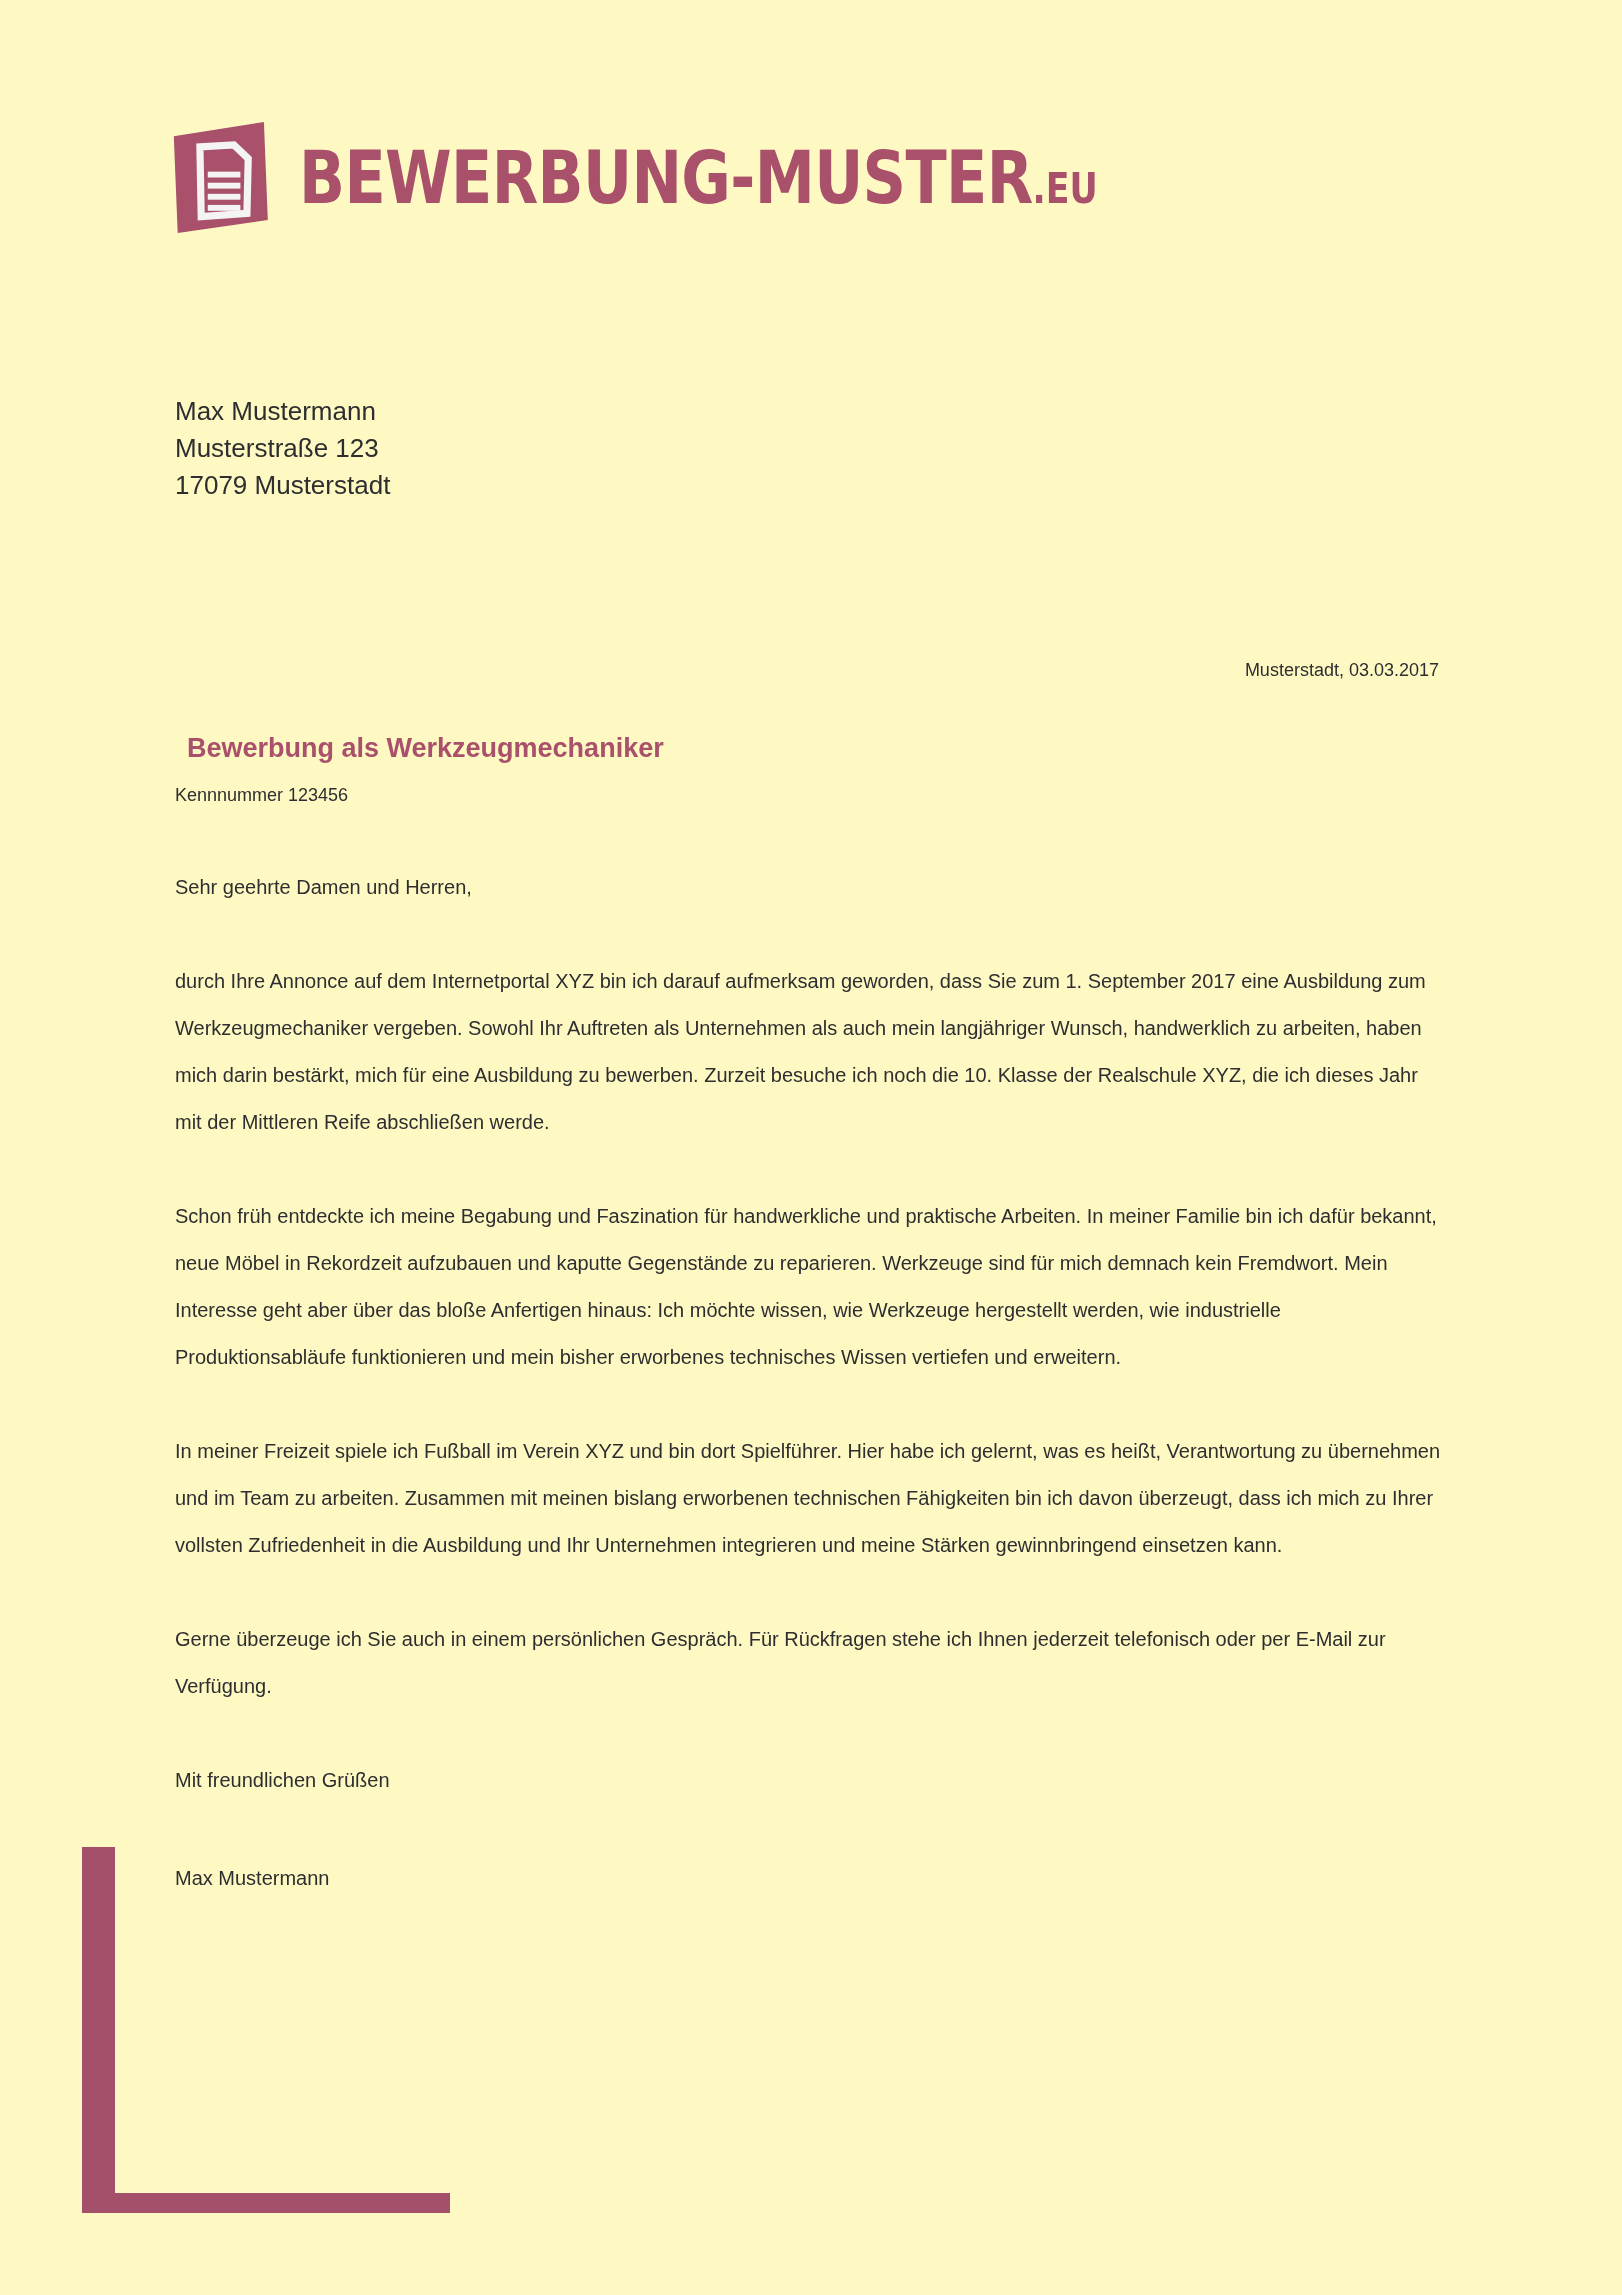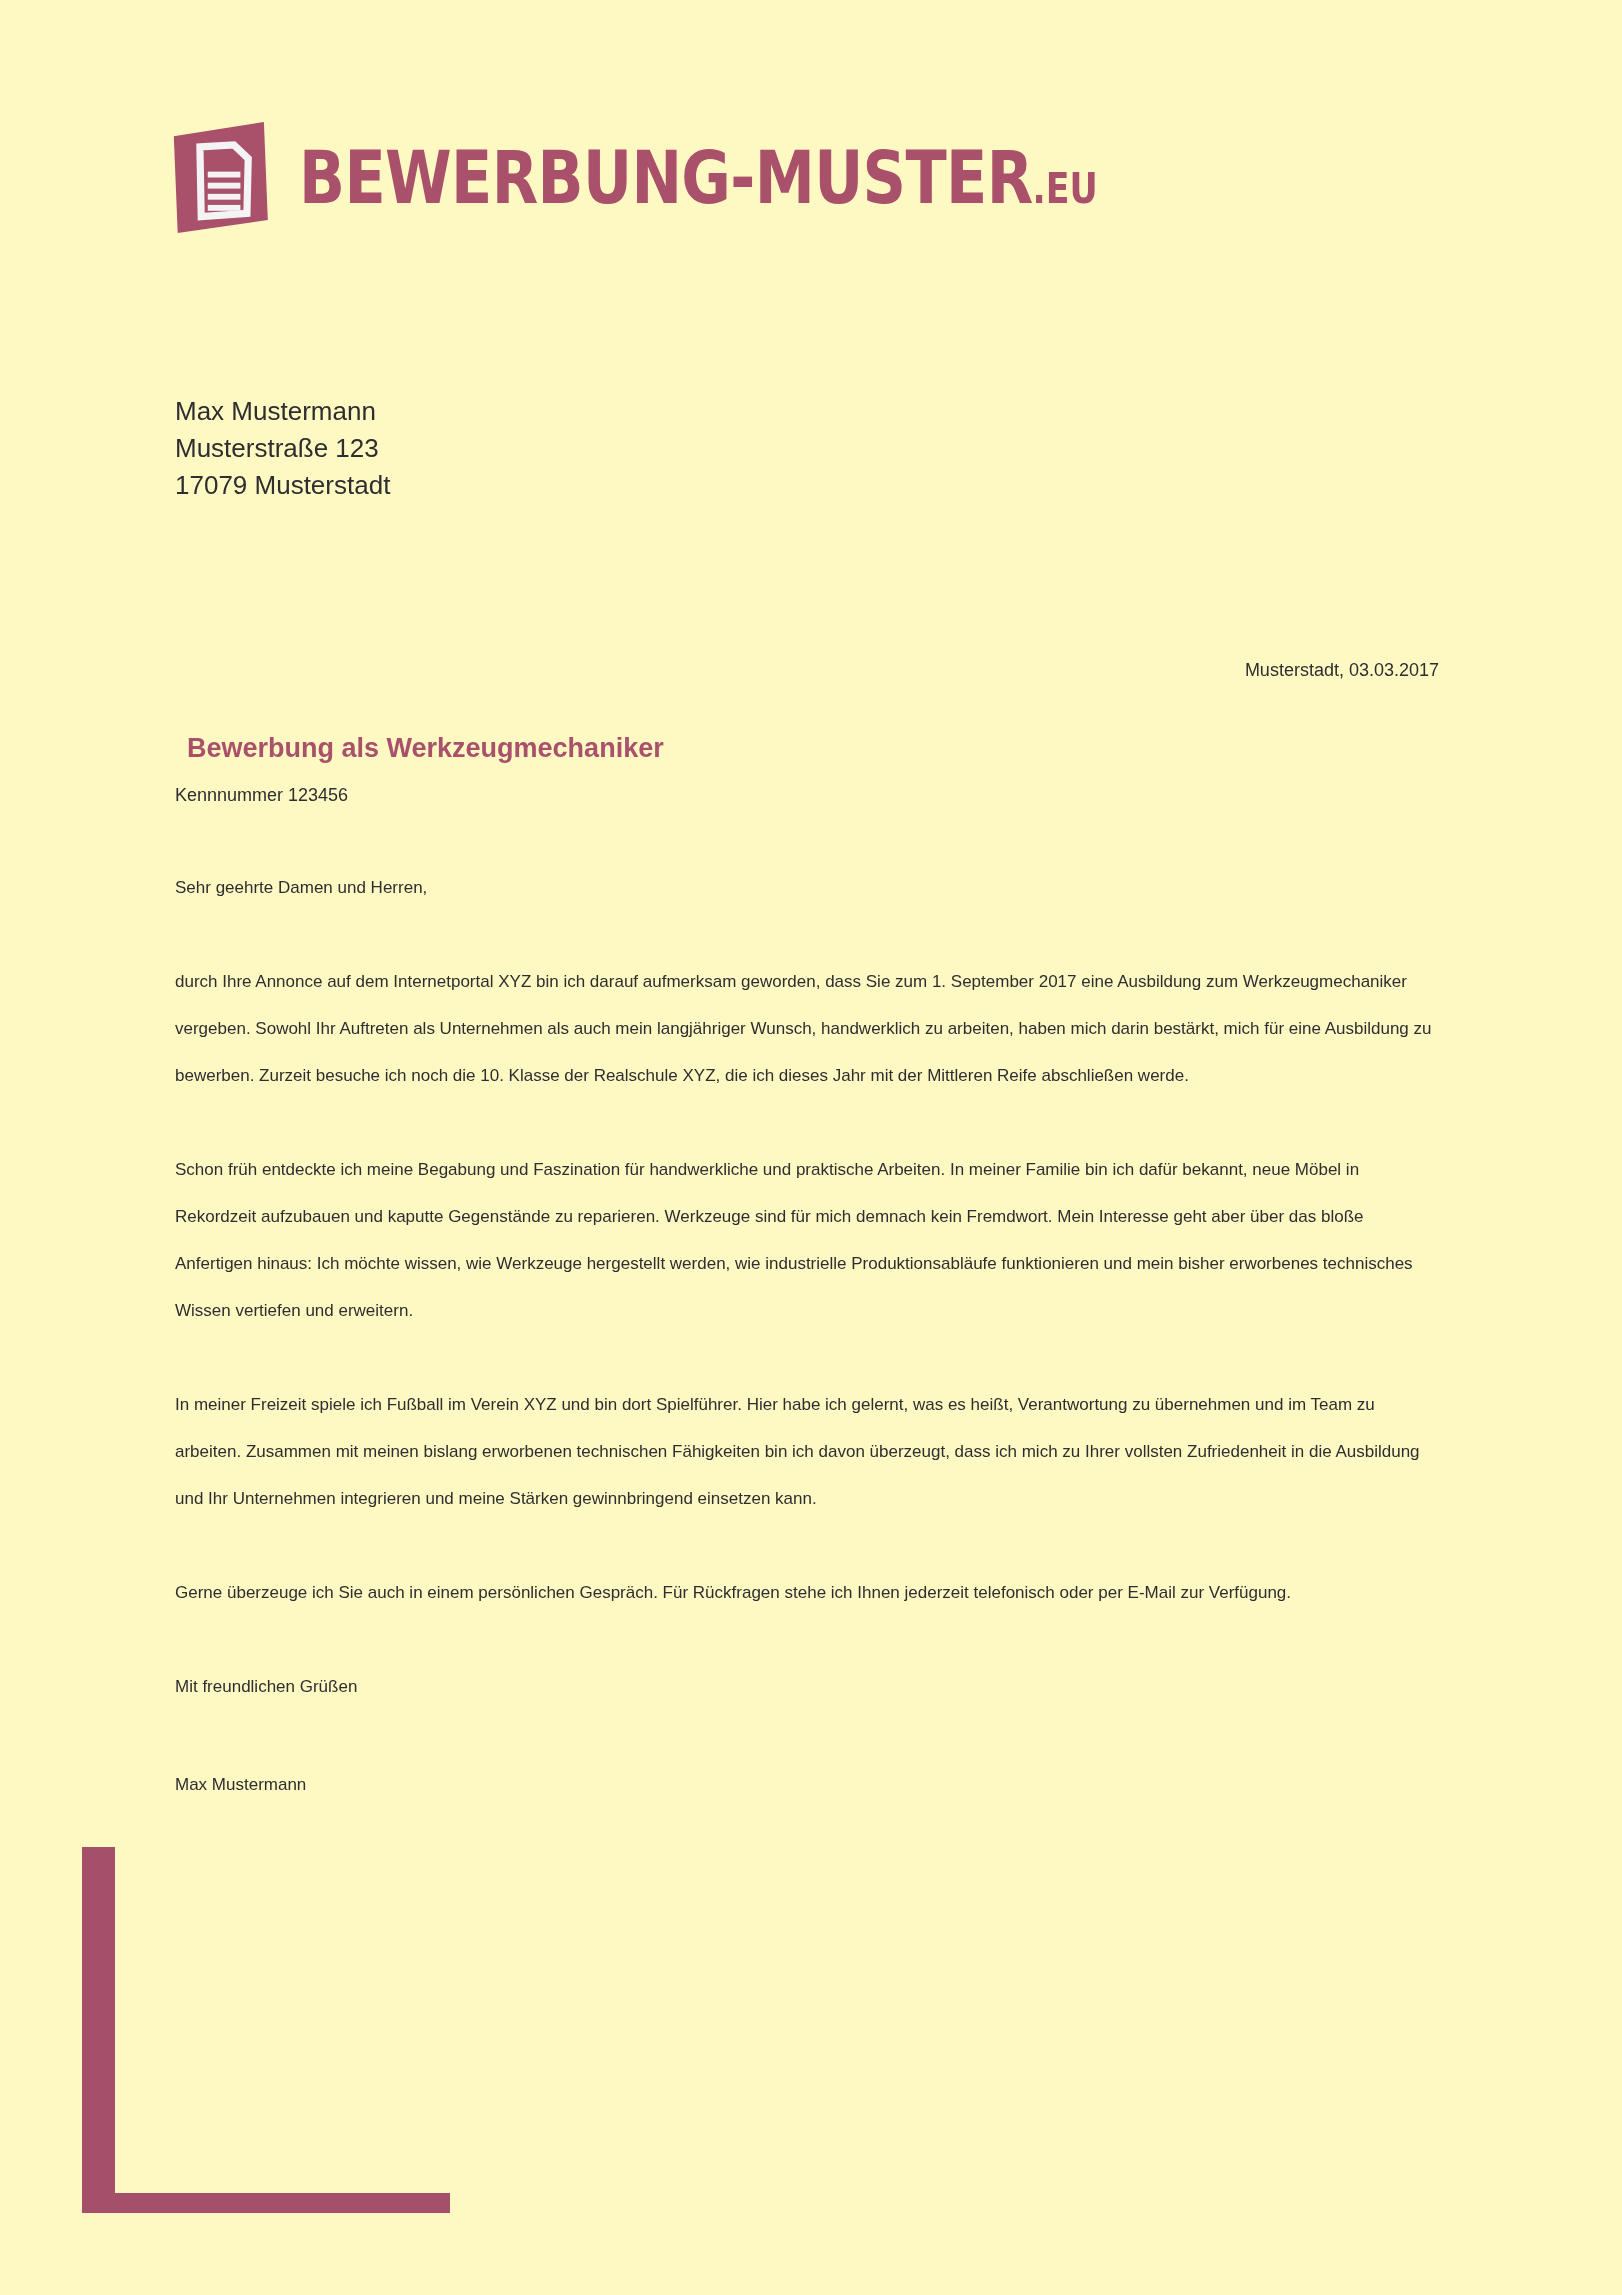--- a/index.html
+++ b/index.html
@@ -105,21 +105,21 @@
     color: #2e2e30;
     white-space: nowrap;
   }
 
   
   .body-text {
     position: absolute;
     left: 175px;
     top: 864px;
     width: 1269px;
-    font-size: 17px;
+    font-size: 20px;
     line-height: 47px;
     color: #2e2e30;
   }
   .salutation {
     margin: 0 0 47px 0;
   }
   .body-text p.para {
     margin: 0 0 47px 0;
   }
   .closing {

